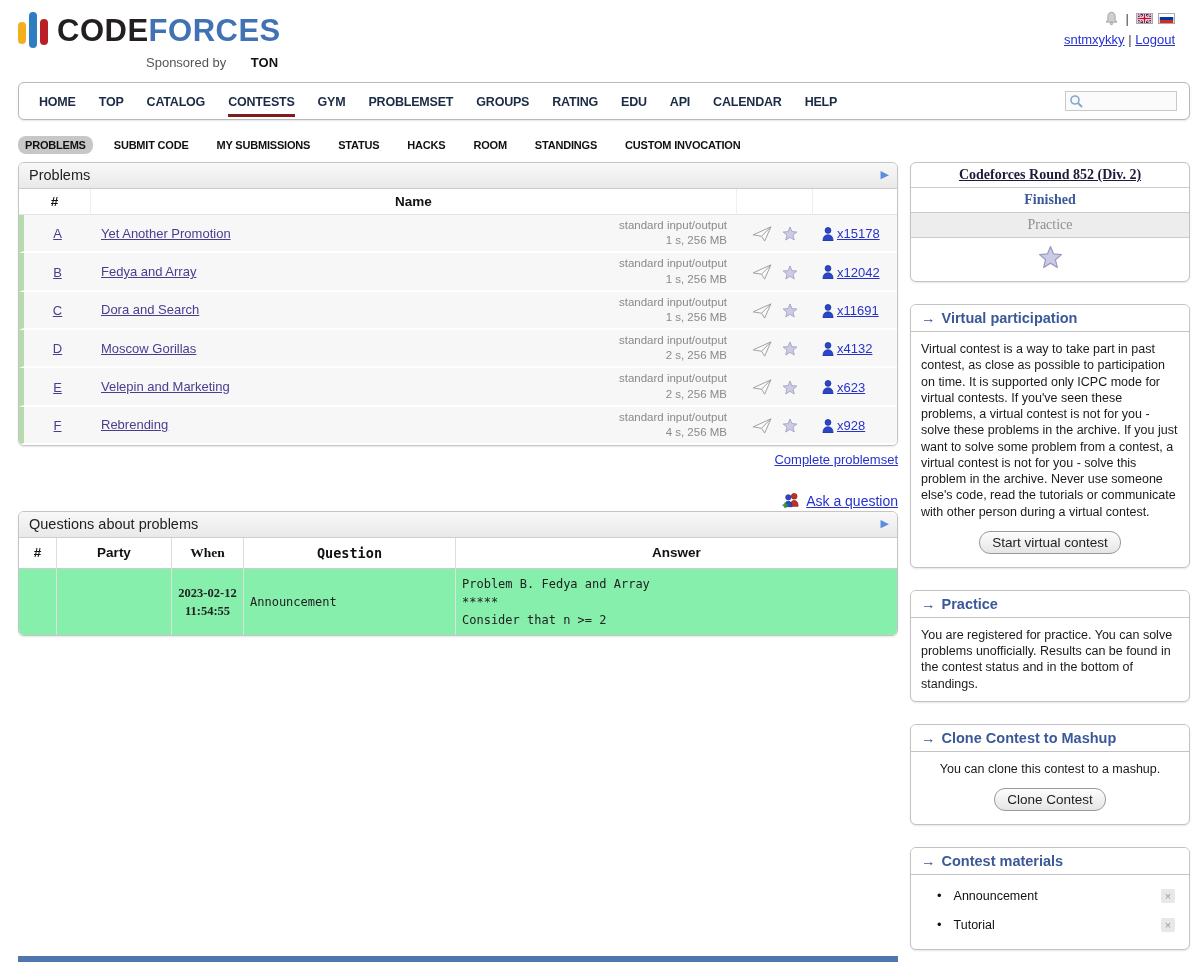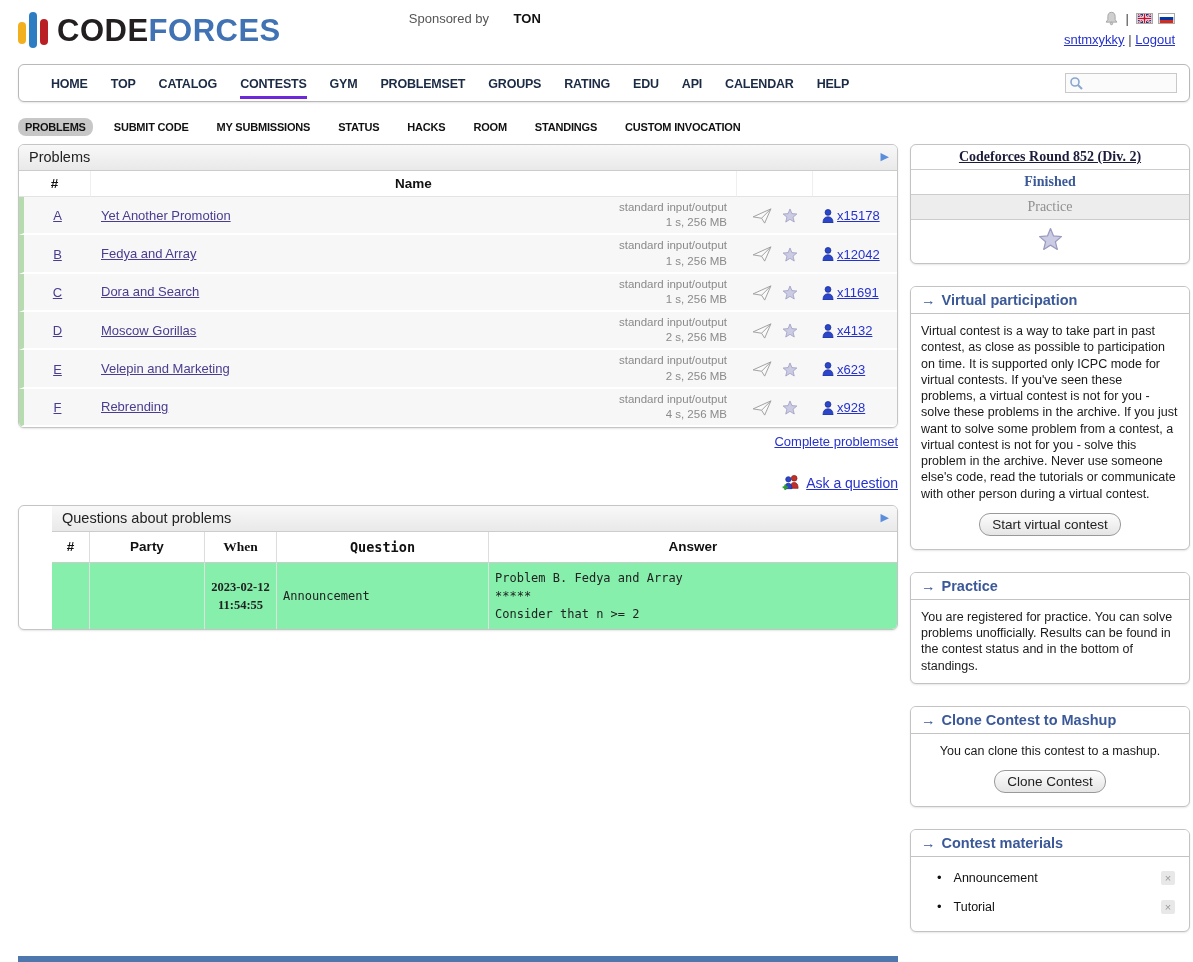--- a/index.html
+++ b/index.html
@@ -5,21 +5,21 @@
   * { box-sizing: border-box; }
   html,body { margin:0; padding:0; }
   body {
     width:1193px; height:962px; position:relative; overflow:hidden;
     background:#fff; font-family:"Liberation Sans", sans-serif; color:#222;
   }
   a { text-decoration:underline; cursor:pointer; }
 
   
   .header { display:flex; justify-content:space-between; padding:8px 6px 0 18px; }
-  .logo-block { display:flex; }
+  .logo-block { display:flex; flex-direction:column; }
   .logo-line { display:flex; align-items:center; }
   .logo-bars { display:flex; align-items:center; gap:3px; margin-right:9px; height:44px; }
   .bar { width:8px; border-radius:4px; }
   .bar-yellow { height:22px; background:#f2b01e; margin-top:6px; }
   .bar-blue   { height:36px; background:#2e7dc2; }
   .bar-red    { height:26px; background:#b92025; margin-top:4px; }
   .logo-text { font-size:31px; font-weight:800; letter-spacing:.5px; line-height:1; }
   .logo-code   { color:#231f20; }
   .logo-forces { color:#4173b4; }
   .sponsored { font-size:13px; color:#555; margin:3px 0 0 128px; }
@@ -30,26 +30,26 @@
   .flag { border:1px solid #aaa; display:block; }
   .flags { display:flex; gap:5px; align-items:center; }
   .tr-line2 a { color:#2632cc; }
 
   
   .main-nav {
     margin:12px 3px 0 18px; height:38px; border:1px solid #b9b9b9; border-radius:6px;
     display:flex; align-items:center; padding:0 12px 0 16px;
     box-shadow:0 1px 2px rgba(0,0,0,.10); background:#fff;
   }
-  .main-nav ul { list-style:none; display:flex; gap:23px; margin:16px; padding:0; }
+  .main-nav ul { list-style:none; display:flex; gap:23px; margin:4px; padding:0; }
   .main-nav li {
     font-size:12.5px; font-weight:700; color:#1b2a45; cursor:pointer;
     padding:10px 0 8px; letter-spacing:-0.2px;
   }
-  .main-nav li.active { border-bottom:3px solid #6d28d9; padding-bottom:5px; }
+  .main-nav li.active { border-bottom:3px solid #7f1d1d; padding-bottom:5px; }
   .nav-search { margin-left:auto; position:relative; }
   .nav-search input {
     width:112px; height:20px; border:1px solid #c9c9c9; background:#fbfbfb;
     padding:0 4px 0 22px; font-size:12px; outline:none;
   }
   .nav-search svg { position:absolute; left:4px; top:3px; }
 
   
   .sub-nav { margin:16px 3px 0 18px; display:flex; gap:14px; align-items:center; }
   .sub-nav span {
@@ -89,21 +89,21 @@
   .cell-count { width:84px; padding-left:9px; white-space:nowrap; }
   .cell-count svg { vertical-align:middle; margin-right:3px; }
   .clink { color:#2632cc; font-size:13px; }
 
   .under-links { text-align:right; }
   .complete-link { display:inline-block; margin-top:6px; color:#2632cc; font-size:13px; }
   .ask-row { margin-top:24px; display:flex; justify-content:flex-end; align-items:center; gap:6px; }
   .ask-link { color:#2632cc; font-size:14px; }
 
   
-  .q-wrap { margin-top:14px;padding-left:33px; }
+  .q-wrap { margin-top:2px; }
   .q-table th {
     font-size:13.5px; font-weight:700; color:#111; padding:5px 4px; background:#fff;
     border-bottom:1px solid #ccc; border-right:1px solid #ddd;
   }
   .q-table th:last-child { border-right:none; }
   .q-table td { background:#86efac; border-right:1px solid #e0e0e0; padding:6px; vertical-align:middle; }
   .q-table td:last-child { border-right:none; }
   .q-idx { width:38px; }
   .q-party { width:115px; }
   .q-when { width:72px; font-weight:700; font-size:12.5px; text-align:center; line-height:1.45;font-family:Liberation Serif, serif; }

